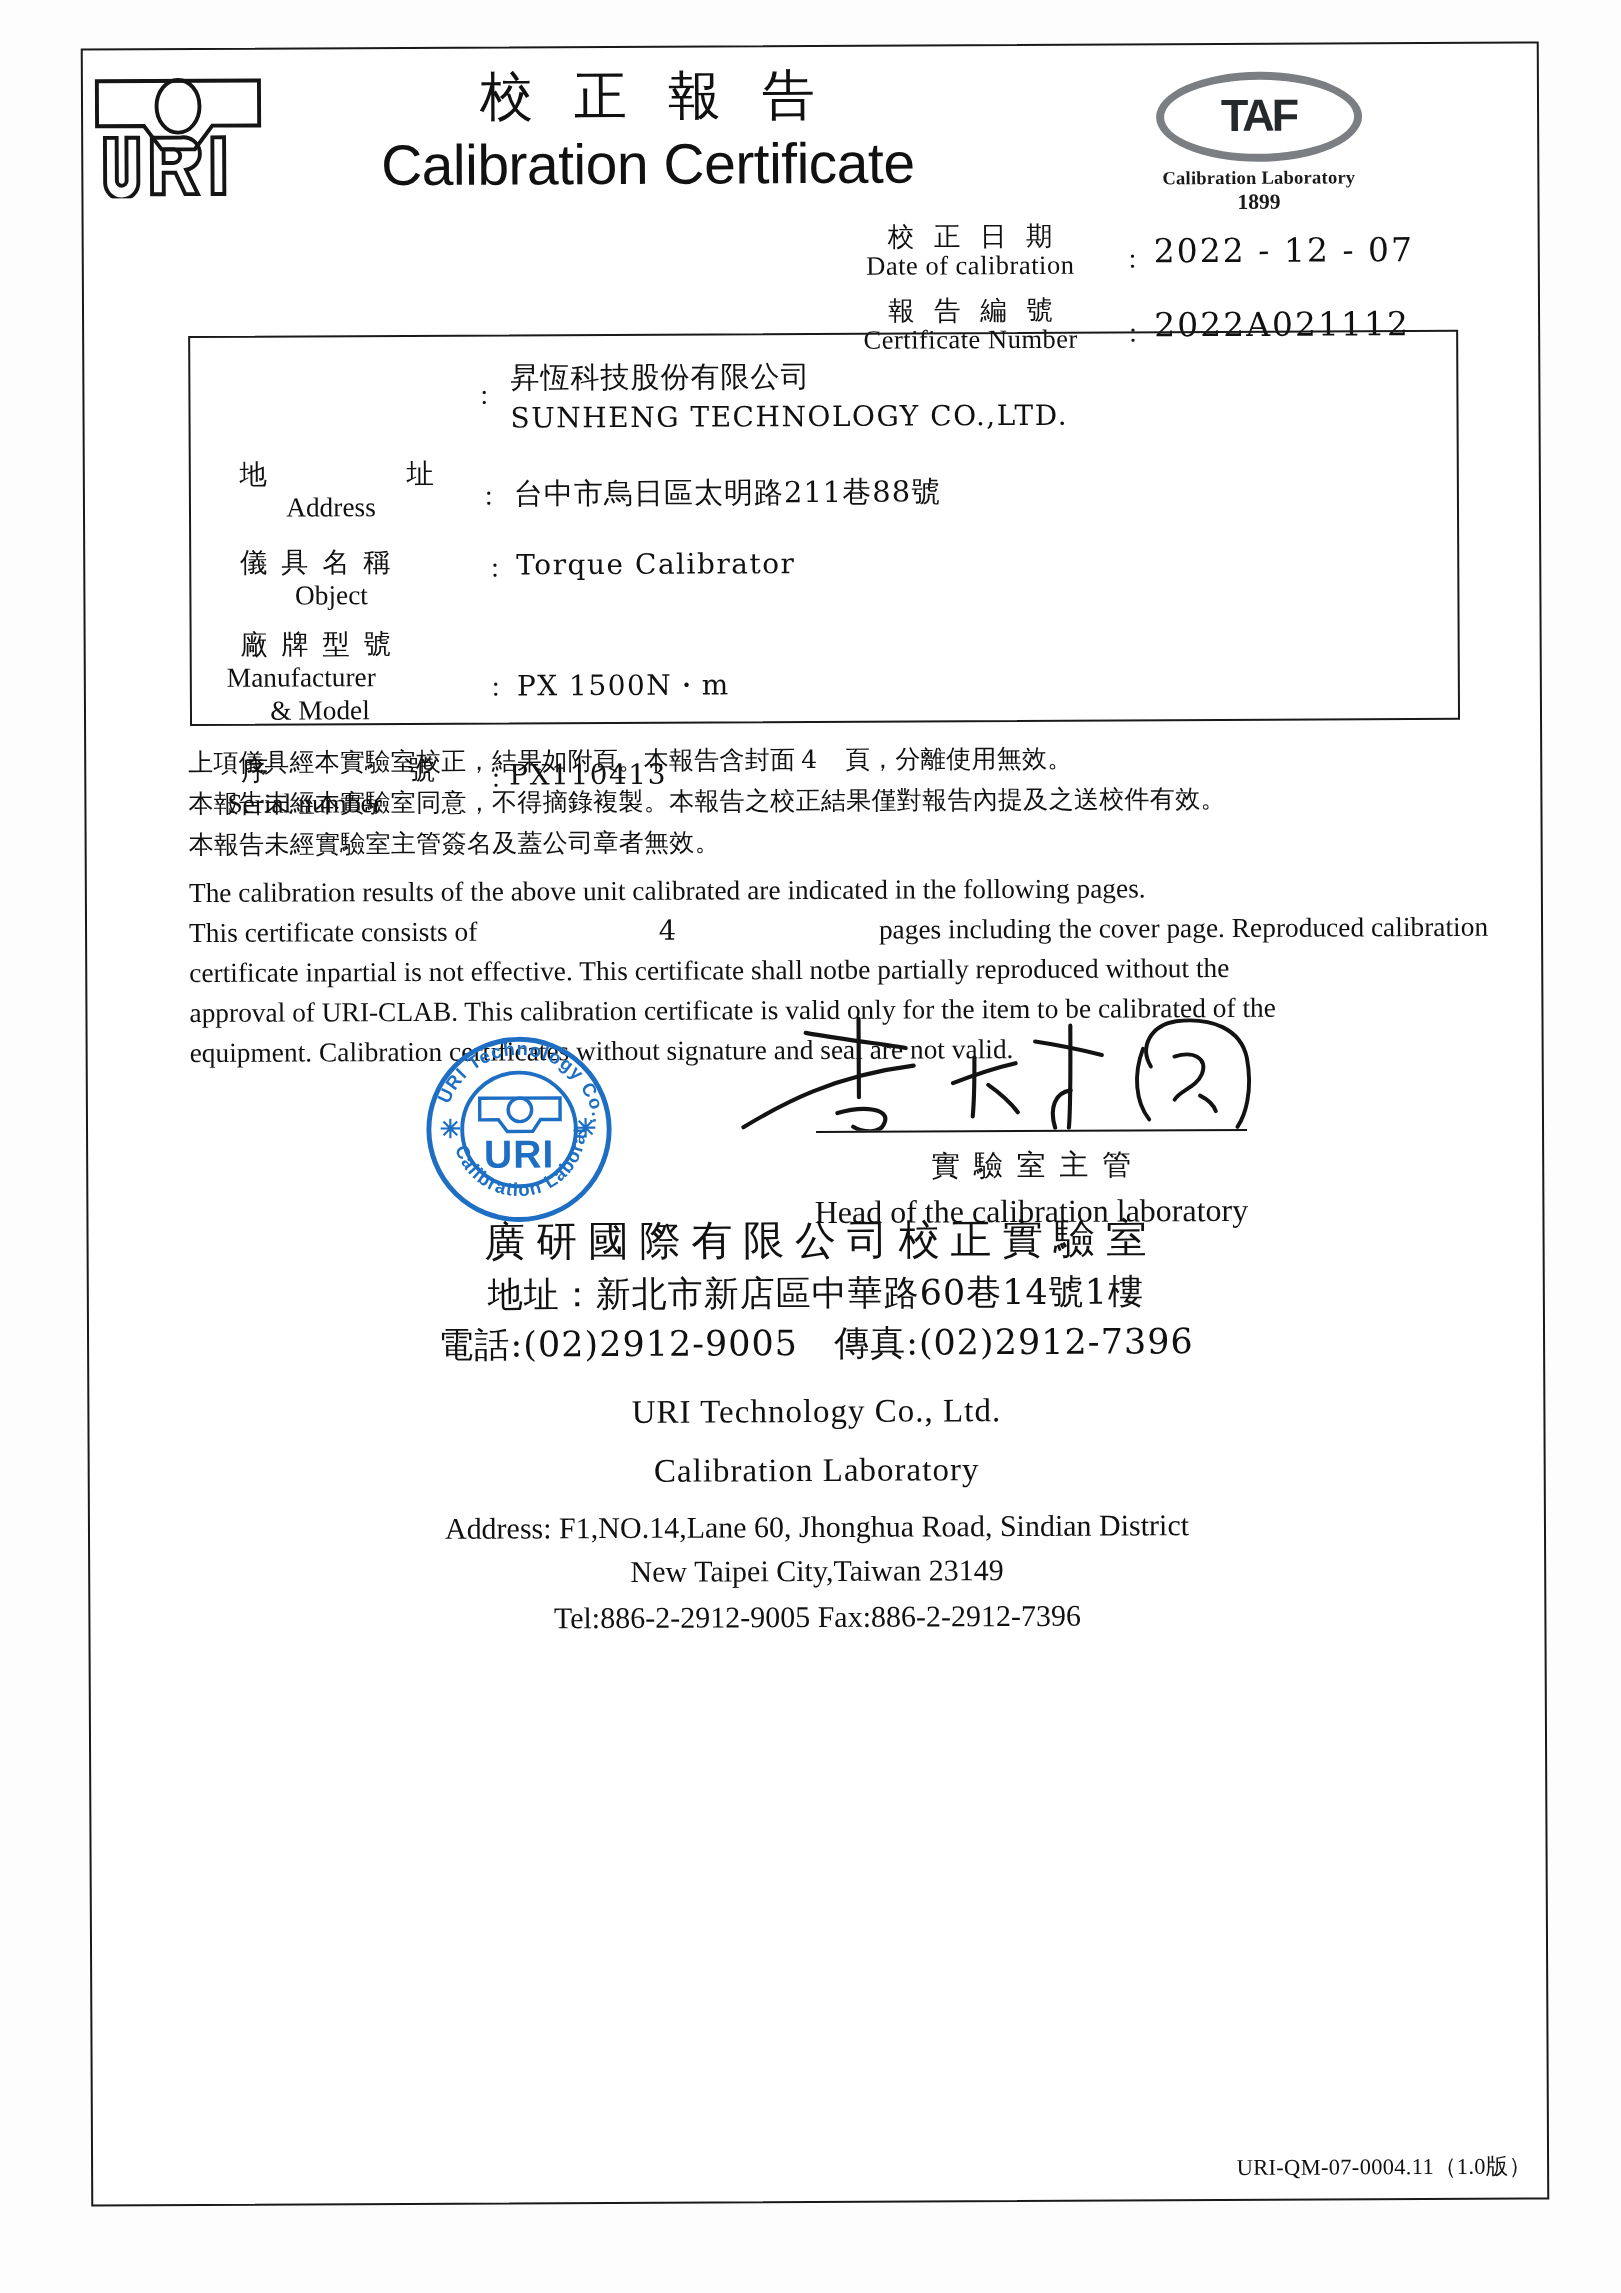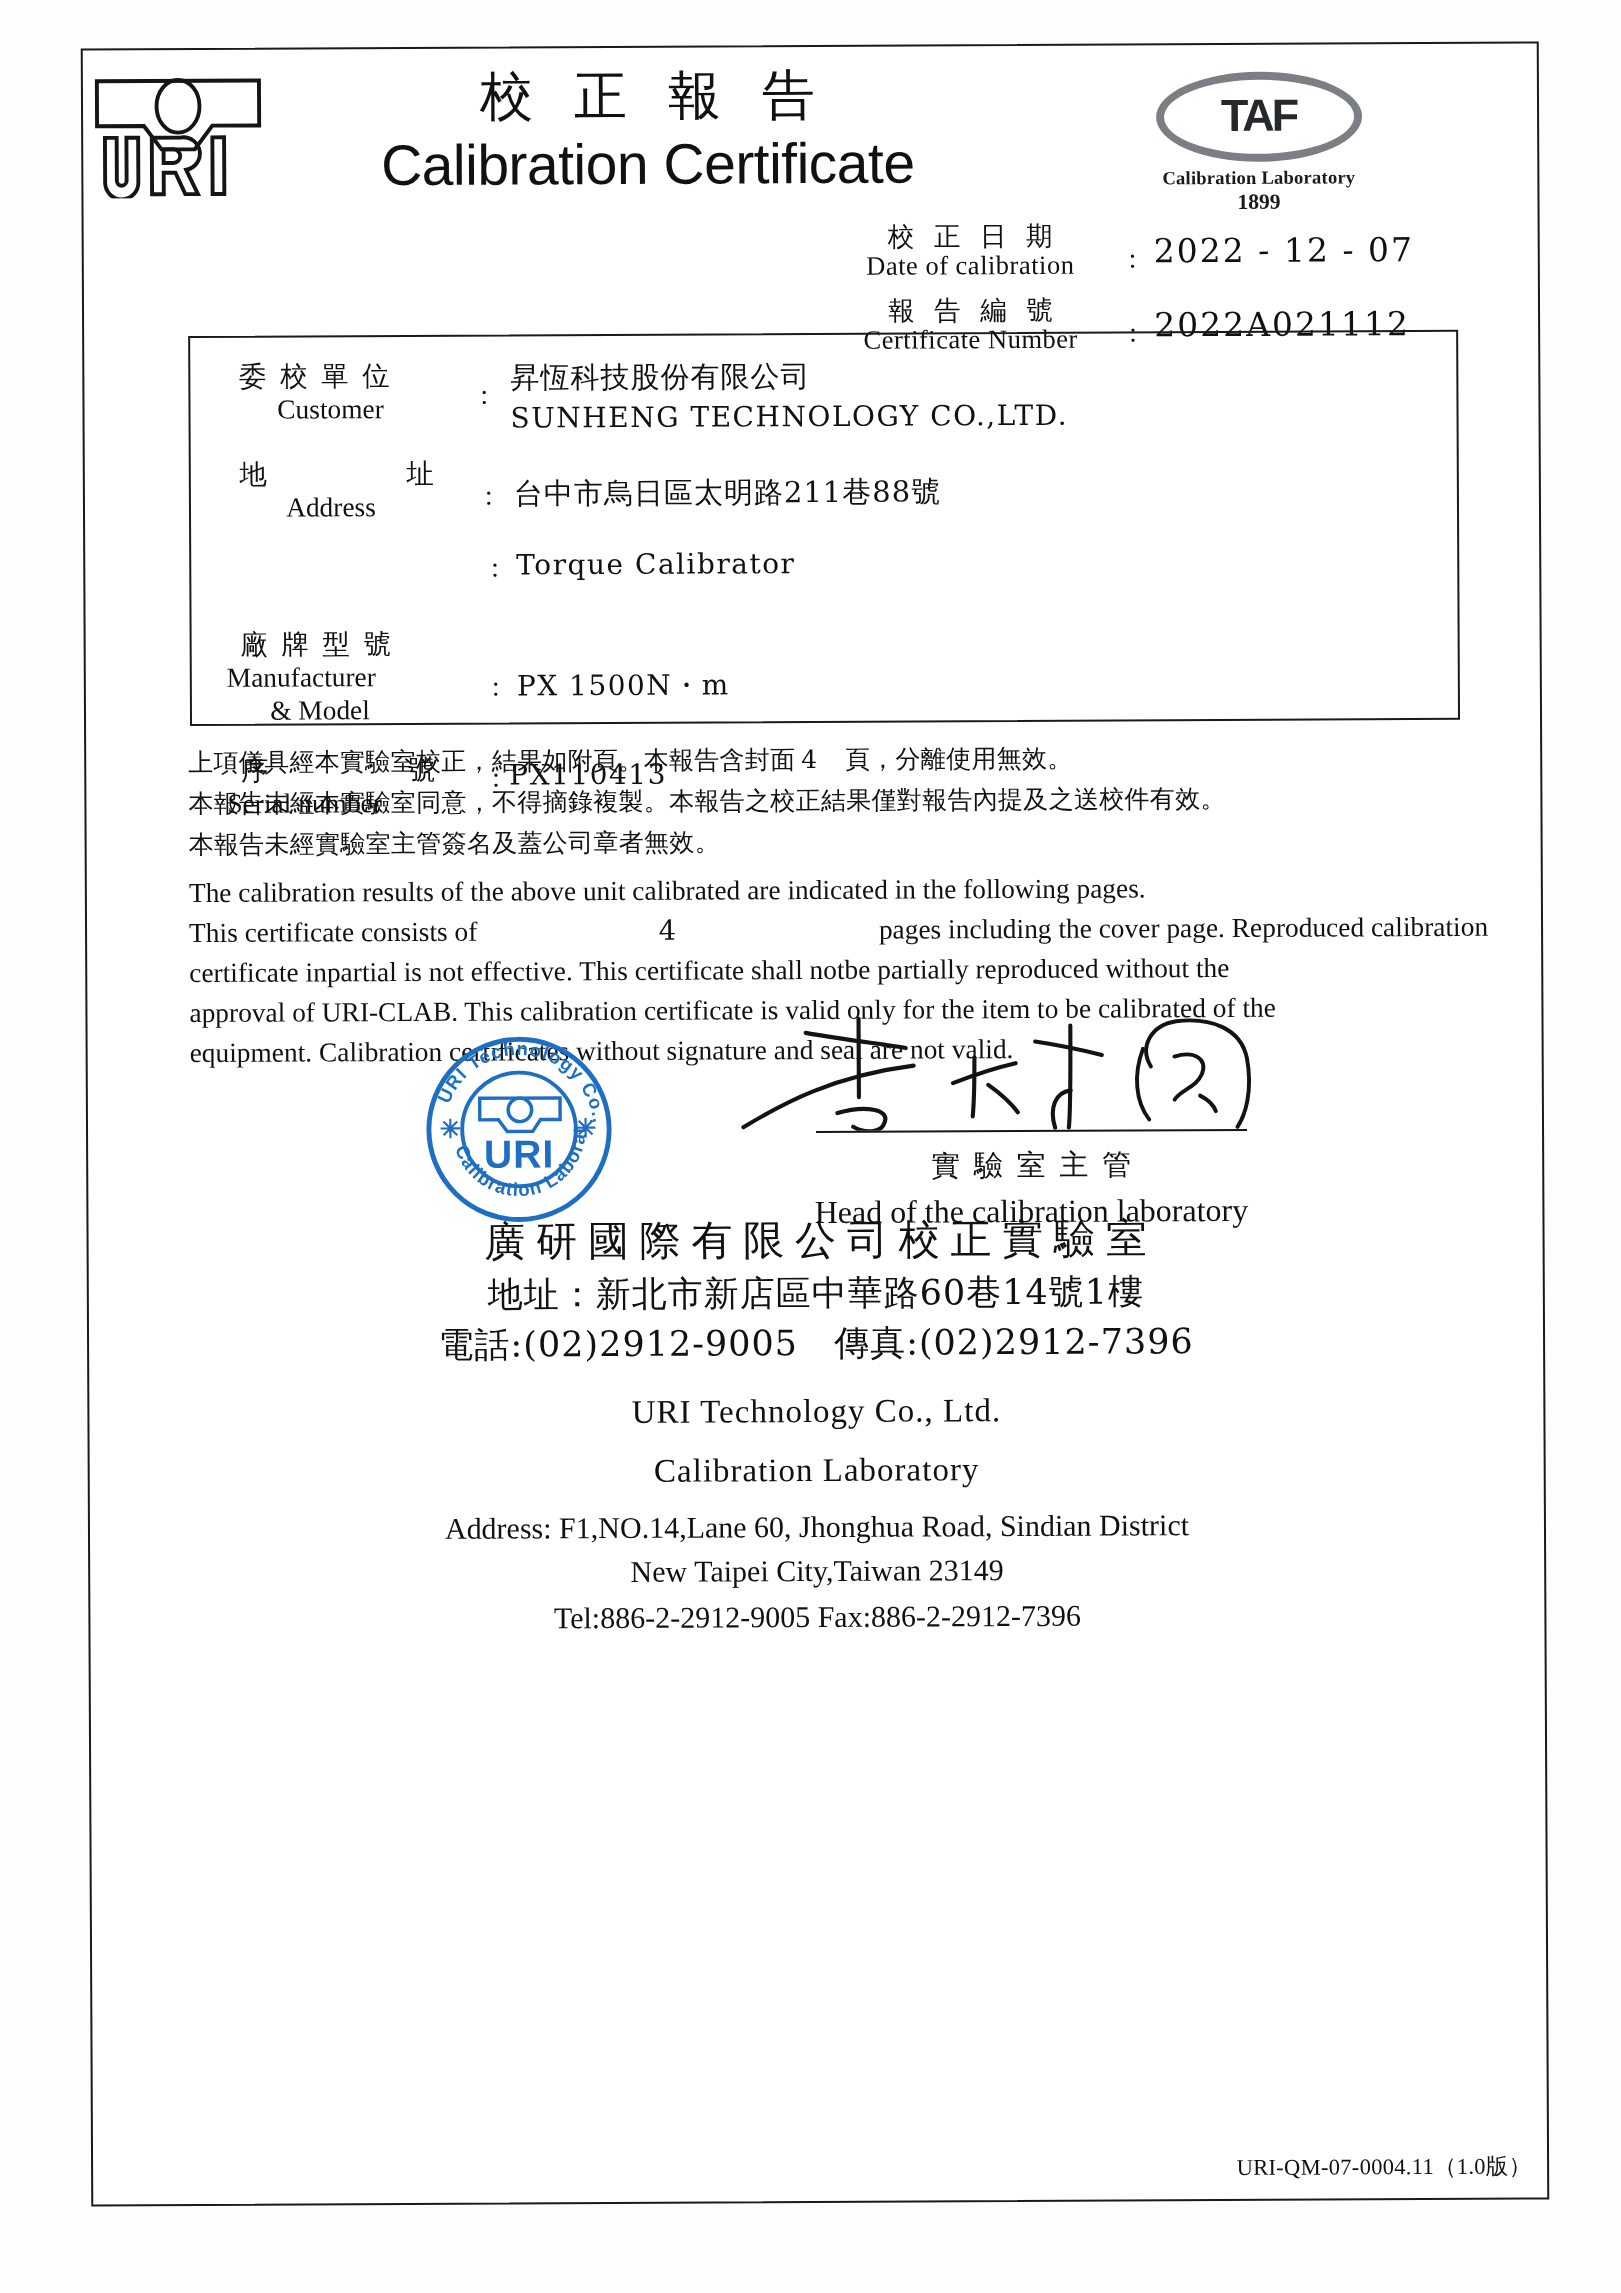--- a/index.html
+++ b/index.html
@@ -411,42 +411,42 @@
             <div class="en">Certificate Number</div>
           </div>
           <div class="meta-colon">:</div>
           <div class="meta-value">2022A021112</div>
         </div>
       </div>
 
       <div id="info-box">
 
         <div class="info-row" style="top:21.6px;height:94px">
-          <div class="info-label" style="top:0">
-            <div class="cn">委校單位</div>
-            <div class="en">Customer</div>
-          </div>
           <div class="info-colon" style="left:290px;top:21.6px">:</div>
           <div class="info-value val-cn" style="left:320px;top:0px">昇恆科技股份有限公司</div>
           <div class="info-value val-en" style="left:320px;top:43px">SUNHENG TECHNOLOGY CO.,LTD.</div>
         </div>
 
         <div class="info-row" style="top:120px;height:86px">
           <div class="info-label" style="top:0">
             <div class="cn spread">
               <span>地</span>
               <span>址</span>
             </div>
             <div class="en">Address</div>
           </div>
           <div class="info-colon" style="left:294px;top:23.5px">:</div>
           <div class="info-value val-cn" style="left:323px;top:17.6px">台中市烏日區太明路211巷88號</div>
         </div>
 
         <div class="info-row" style="top:208px;height:82px">
+          <div class="info-label" style="top:0">
+            <div class="cn">儀具名稱</div>
+            <div class="en">Object</div>
+          </div>
           <div class="info-colon" style="left:300px;top:7.8px">:</div>
           <div class="info-value val-en" style="left:325px;top:3.9px">Torque Calibrator</div>
         </div>
 
         <div class="info-row" style="top:290px;height:123px">
           <div class="info-label" style="top:0">
             <div class="cn">廠牌型號</div>
             <div class="en left">Manufacturer</div>
             <div class="en" style="width:186px;text-align:center">&amp; Model</div>
           </div>

